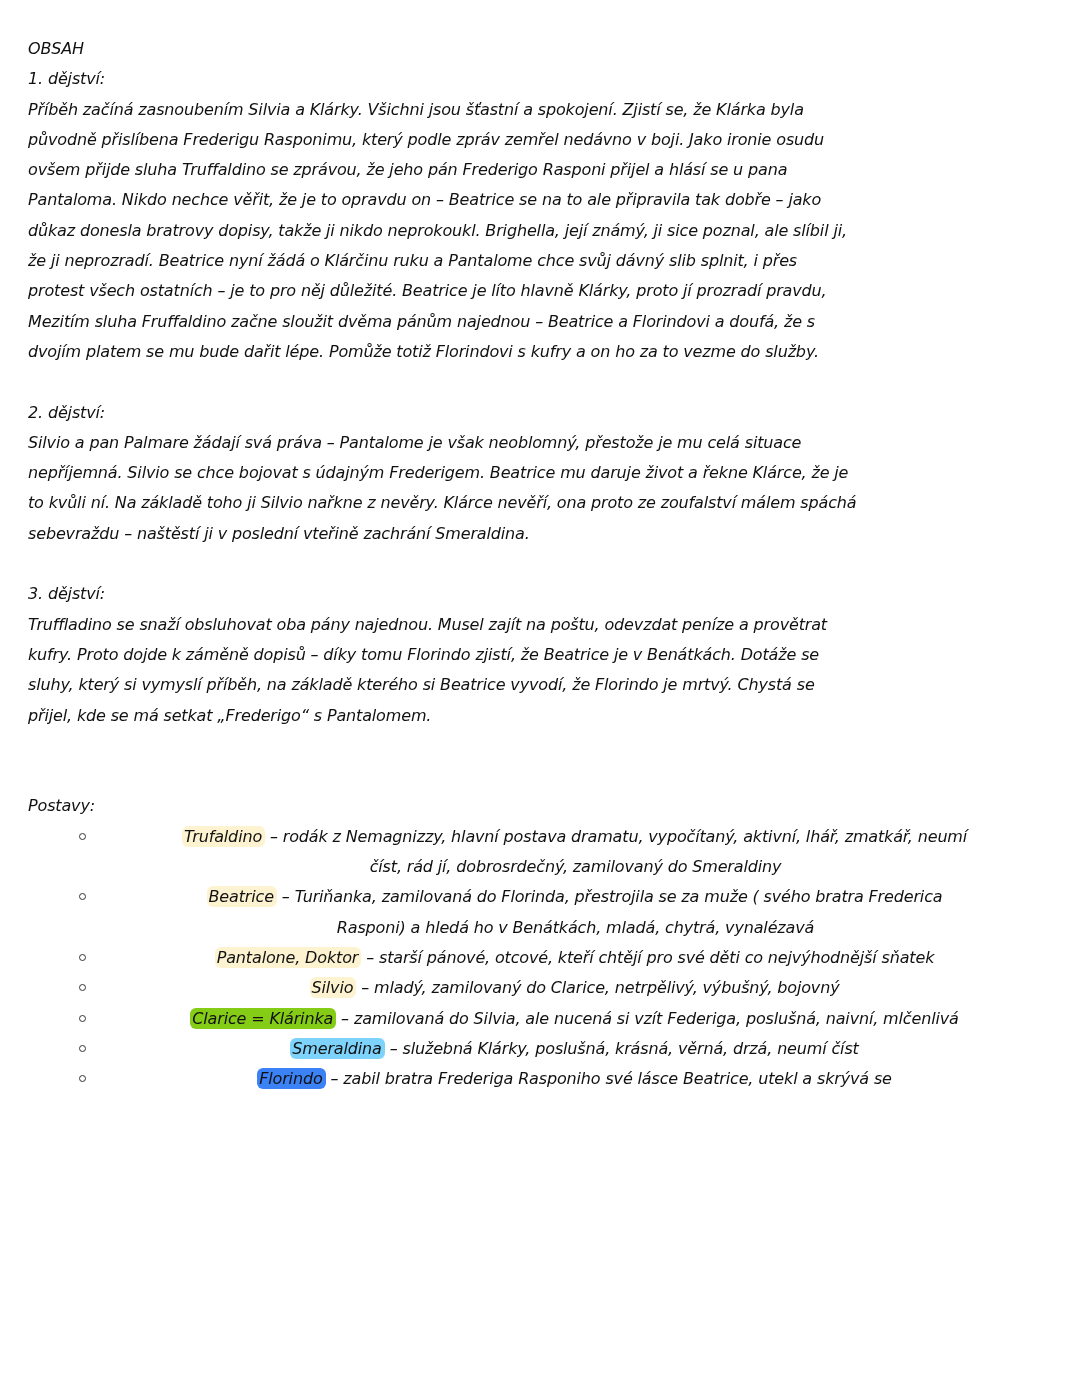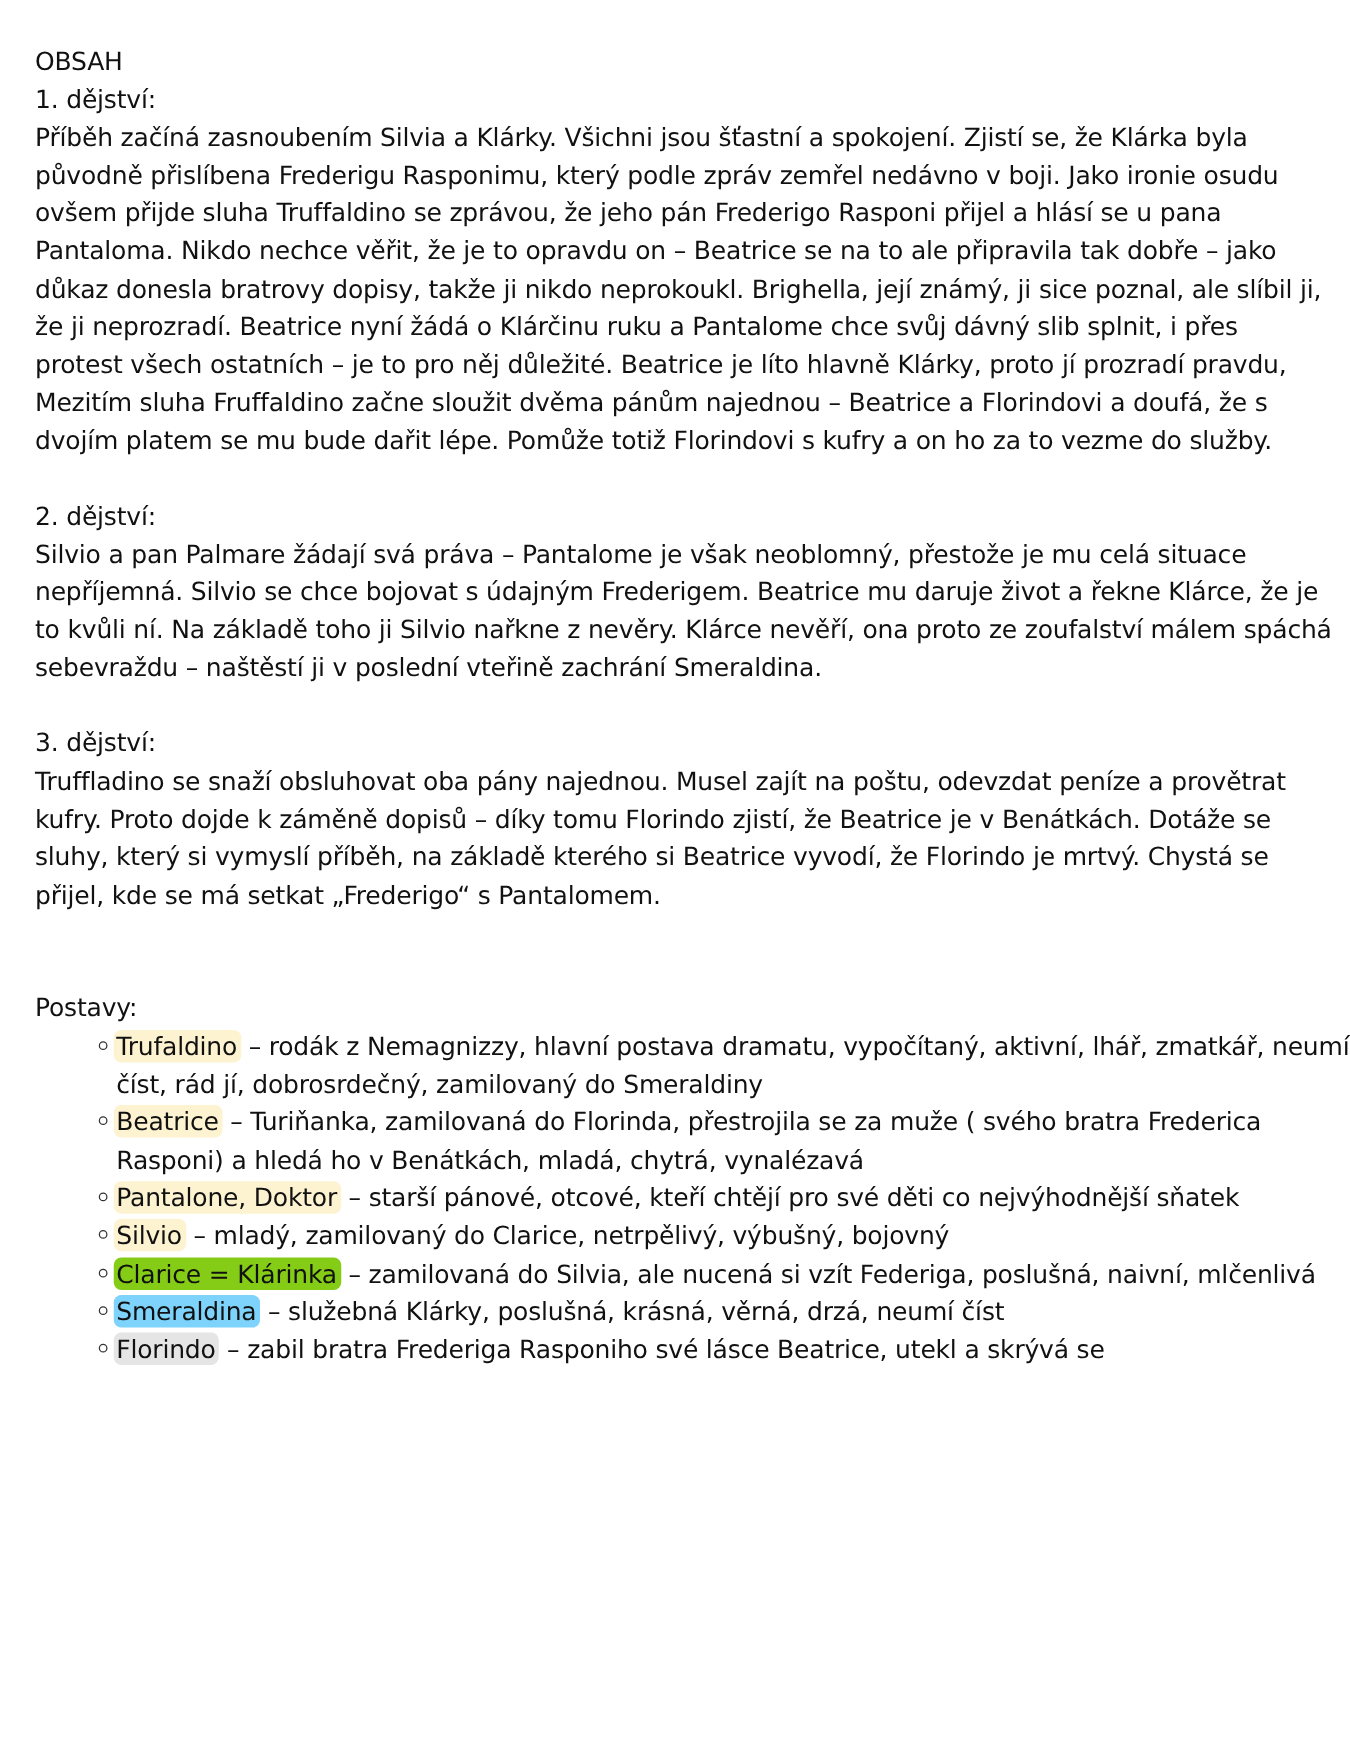--- a/index.html
+++ b/index.html
@@ -15,38 +15,40 @@
       font-family: "DejaVu Sans", sans-serif;
       color: #111111;
     }
     .page {
       position: absolute;
       left: 28px;
       top: 34px;
       width: 1030px;
     }
     .line {
-      font-size: 20px;
+      font-size: 16px;
       line-height: 30.3px;
       height: 30.3px;
       white-space: nowrap;
       letter-spacing: -0.15px;
+      font-style: italic;
     }
     .blank {
       height: 30.3px;
     }
     .blank2 {
       height: 60.6px;
     }
     .characters {
       margin-top: 0;
     }
     .char-item {
       position: relative;
       padding-left: 65px;
+      text-align: center;
     }
     .char-item .bullet {
       position: absolute;
       left: 51px;
       top: 11px;
       width: 7px;
       height: 7px;
       border: 1.3px solid #333;
       border-radius: 50%;
       box-sizing: border-box;
@@ -130,17 +132,17 @@
       <div class="line"><span class="hl" style="background: #84cc16; margin-top: 28px;">Clarice = Klárinka</span><span> – zamilovaná do Silvia, ale nucená si vzít Federiga, poslušná, naivní, mlčenlivá</span></div>
     </div>
 
     <div class="char-item">
       <span class="bullet"></span>
       <div class="line"><span class="hl" style="background: #7dd3fc;">Smeraldina</span><span> – služebná Klárky, poslušná, krásná, věrná, drzá, neumí číst</span></div>
     </div>
 
     <div class="char-item">
       <span class="bullet"></span>
-      <div class="line"><span class="hl" style="background: #e5e5e5;">Florindo</span><span> – zabil bratra Frederiga Rasponiho své lásce Beatrice, utekl a skrývá se</span></div>
+      <div class="line"><span class="hl" style="background: #3b82f6;">Florindo</span><span> – zabil bratra Frederiga Rasponiho své lásce Beatrice, utekl a skrývá se</span></div>
     </div>
   </section>
 
 </div>
 
 </body></html>

